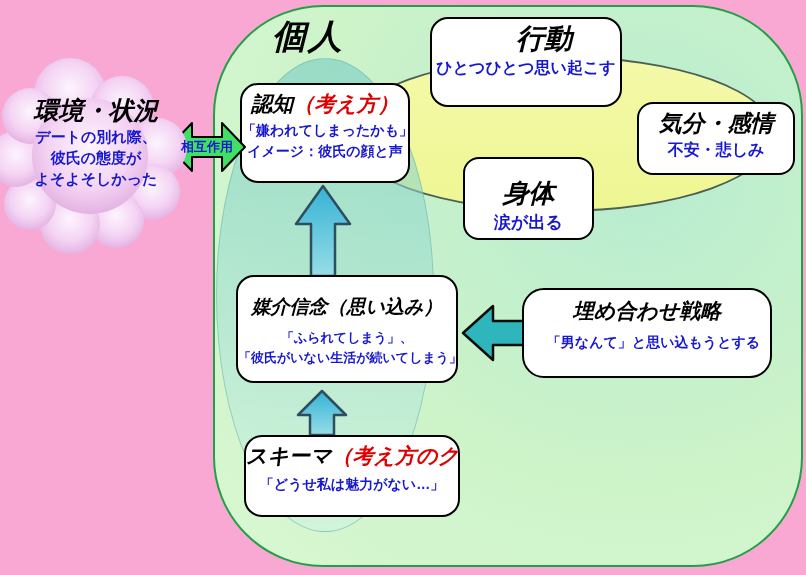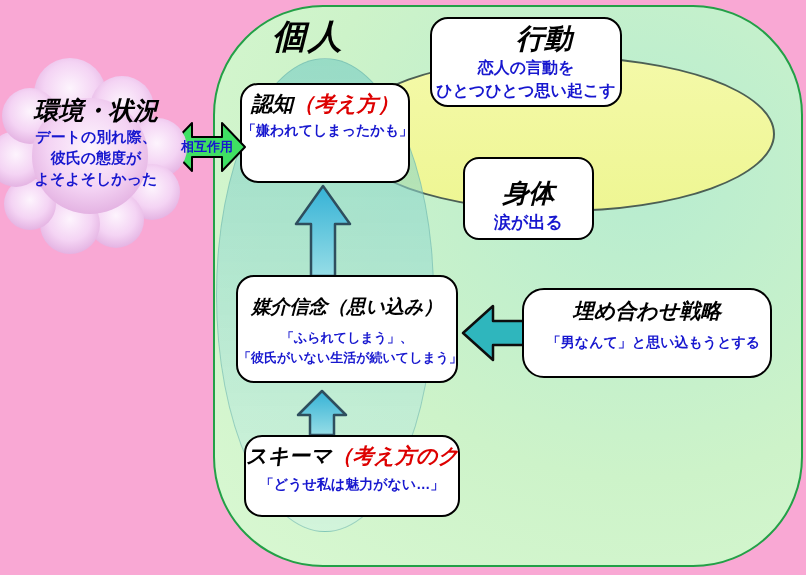--- a/index.html
+++ b/index.html
@@ -105,33 +105,37 @@
   </svg>
   <div id="cloud-text" class="abs">
     <div id="cloud-title">環境・状況</div>
     <div class="cloud-line">デートの別れ際、</div>
     <div class="cloud-line">彼氏の態度が</div>
     <div class="cloud-line">よそよそしかった</div>
   </div>
 
   <div class="wbox" style="left:430px;top:17px;width:192px;height:90px;padding-top:3px;">
     <div class="title" style="font-size:28px;line-height:34px;padding-left:36px;">行動</div>
-    <div class="sub" style="font-size:16px;line-height:23px;">恋人の言動を</div>
     <div class="sub" style="font-size:16px;line-height:23px;">ひとつひとつ思い起こす</div>
   </div>
 
+  <div class="wbox" style="left:637px;top:102px;width:158px;height:73px;padding-top:4px;border-radius:16px;">
+    <div class="title" style="font-size:23px;line-height:30px;">気分・感情</div>
+    <div class="sub" style="font-size:16px;line-height:24px;">不安・悲しみ</div>
+  </div>
 
   <div class="wbox" style="left:463px;top:157px;width:131px;height:83px;padding-top:18px;border-radius:16px;">
     <div class="title" style="font-size:26px;line-height:33px;">身体</div>
     <div class="sub" style="font-size:17px;line-height:26px;">涙が出る</div>
   </div>
 
   <div class="wbox" style="left:240px;top:83px;width:170px;height:100px;padding-top:3px;">
     <div class="title" style="font-size:21px;line-height:32px;"><span>認知</span><span class="red">（考え方）</span></div>
     <div class="sub" style="font-size:14px;line-height:21px;">「嫌われてしまったかも」</div>
+    <div class="sub" style="font-size:14px;line-height:21px;">イメージ：彼氏の顔と声</div>
   </div>
 
   <div class="wbox" style="left:236px;top:275px;width:222px;height:108px;padding-top:16px;">
     <div class="title" style="font-size:19px;line-height:27px;">媒介信念（思い込み）</div>
     <div class="sub" style="font-size:13px;line-height:20px;margin-top:8px;">「ふられてしまう」、</div>
     <div class="sub" style="font-size:13px;line-height:20px;">「彼氏がいない生活が続いてしまう」</div>
   </div>
 
   <div class="wbox" style="left:522px;top:288px;width:250px;height:90px;padding-top:7px;border-radius:22px;">
     <div class="title" style="font-size:21px;line-height:28px;">埋め合わせ戦略</div>

